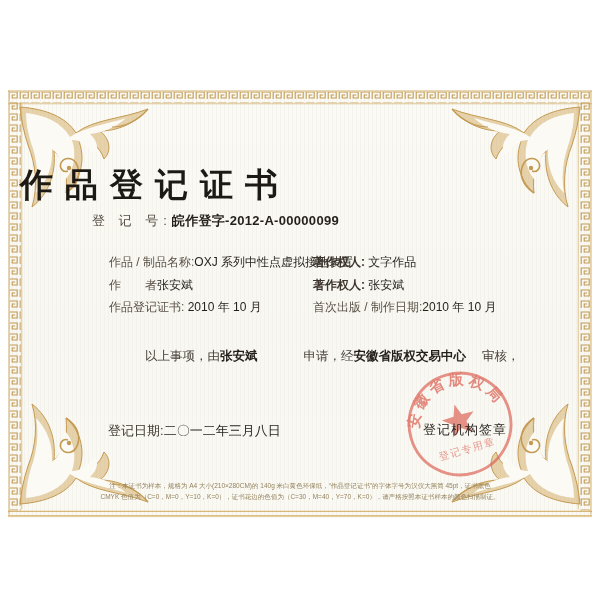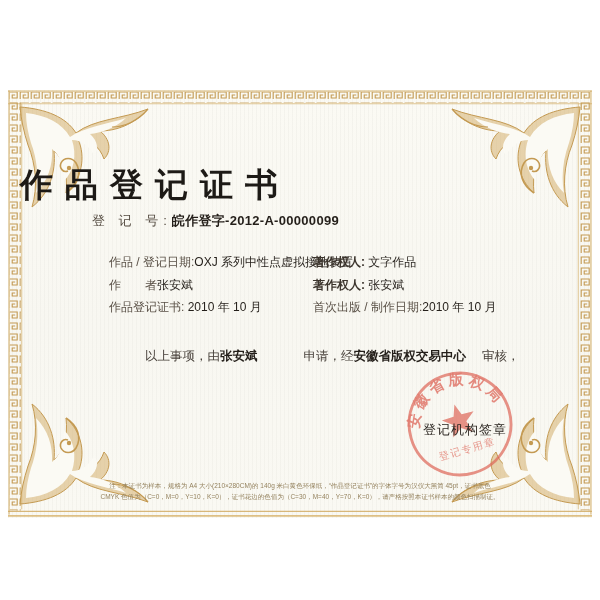--- a/index.html
+++ b/index.html
@@ -100,21 +100,21 @@
     </svg>
 
     <div class="title">作品登记证书</div>
 
     <div class="regline">
       <span class="lbl">登 记 号:</span><span class="val">皖作登字-2012-A-00000099</span>
     </div>
 
     <div class="field-row" style="top:164px;">
       <span class="fcol-l">
-        <span class="flabel">作品 / 登记日期:</span><span class="fval">OXJ 系列中性点虚拟接地装置</span>
+        <span class="flabel">作品 / 制品名称:</span><span class="fval">OXJ 系列中性点虚拟接地装置</span>
       </span>
       <span class="fcol-r">
         <span class="flabel-dark">著作权人:</span>
         <span class="fval">文字作品</span>
       </span>
     </div>
 
     <div class="field-row" style="top:187px;">
       <span class="fcol-l">
         <span class="flabel">作　　者</span><span class="fval">张安斌</span>
@@ -144,20 +144,23 @@
         <path id="sealArc" d="M 16,70 A 41,41 0 1 1 94,70" fill="none"></path>
       </defs>
       <circle cx="55" cy="55" r="50" fill="none" stroke="#dd6456" stroke-width="2.8" stroke-opacity="0.85"></circle>
       <polygon points="55,35 59.1,46.3 71.2,46.7 61.7,54.2 65,65.8 55,59 45,65.8 48.3,54.2 38.8,46.7 50.9,46.3" fill="#dd6456" fill-opacity="0.85"></polygon>
       <text font-size="14.5" font-weight="bold" fill="#dd6456" fill-opacity="0.9" letter-spacing="4">
         <textPath href="#sealArc" startOffset="50%" text-anchor="middle">安徽省版权局</textPath>
       </text>
       <text x="55" y="84" font-size="10" text-anchor="middle" fill="#dd6456" fill-opacity="0.8" letter-spacing="1.5">登记专用章</text>
     </svg>
 
+    <div class="dateline">
+      <span>登记日期:</span><span class="dval">二〇一二年三月八日</span>
+    </div>
 
     <div class="seal-caption">登记机构签章</div>
 
     <div class="footnote">
       <div>注：本证书为样本，规格为 A4 大小(210×280CM)的 140g 米白黄色环保纸，“作品登记证书”的字体字号为汉仪大黑简 45pt，证书底色</div>
       <div>CMYK 色值为（C=0，M=0，Y=10，K=0），证书花边的色值为（C=30，M=40，Y=70，K=0），请严格按照本证书样本的颜色扫描制证。</div>
     </div>
 
   </div>
 </div>

